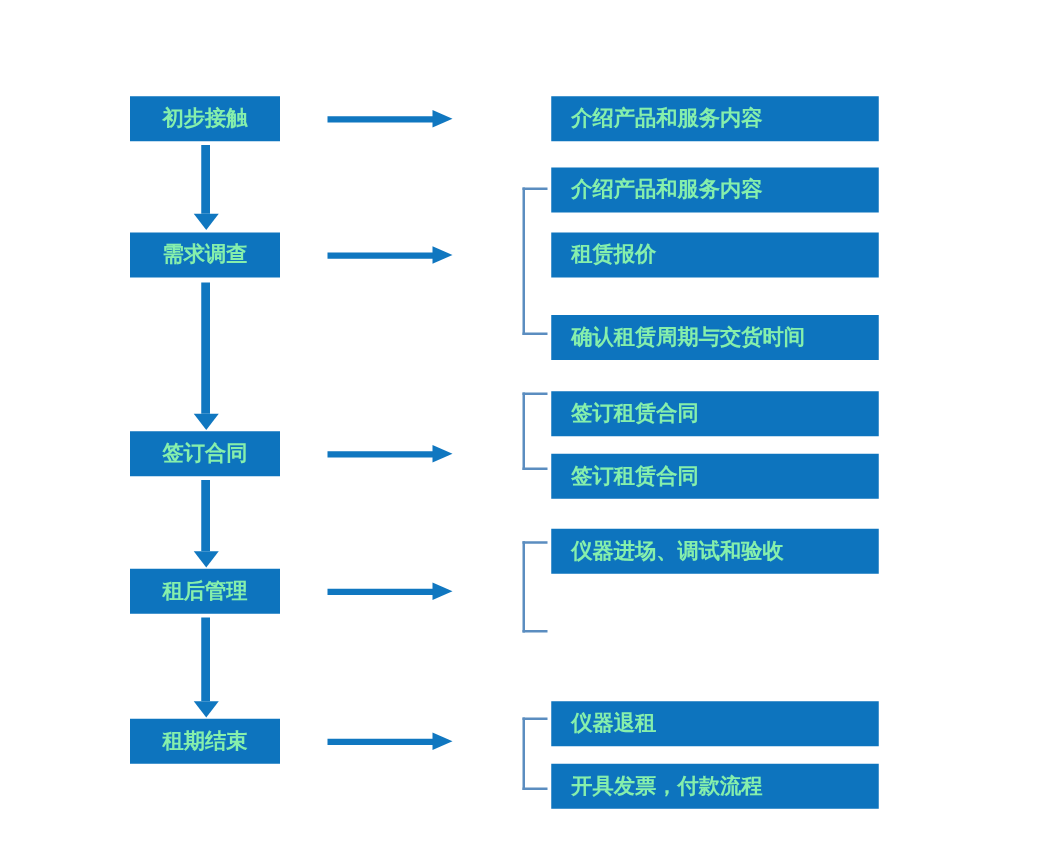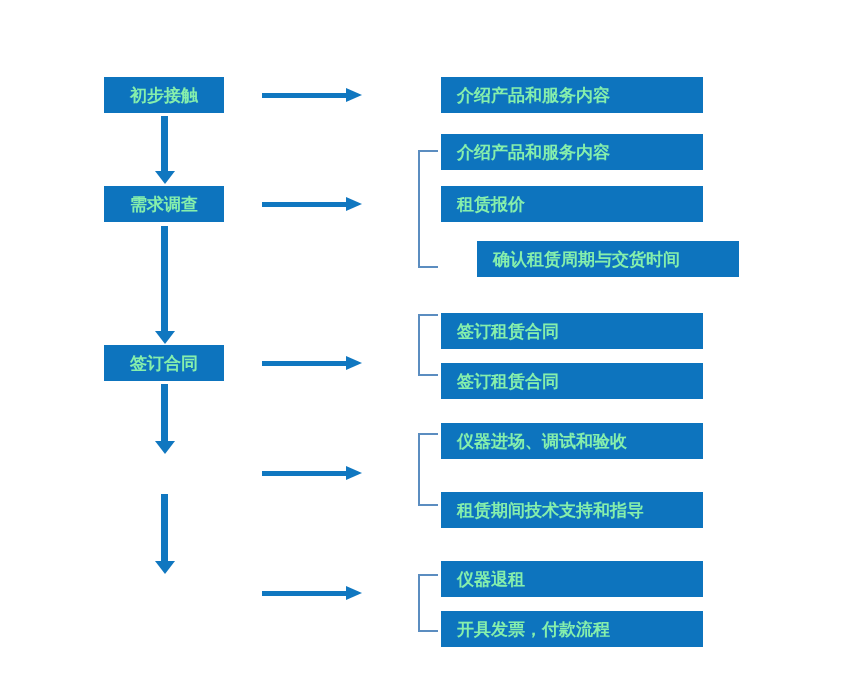--- a/index.html
+++ b/index.html
@@ -135,21 +135,23 @@
 
 <div id="canvas">
 
 
   <div class="node stage" style="top:77px;">初步接触</div>
 
   <div class="node stage" style="top:345px;">签订合同</div>
 
   <div class="node stage" style="top:186px;">需求调查</div>
 
-
+  <div class="node stage" style="top:455px;">租后管理</div>
+
+  <div class="node stage" style="top:575px;">租期结束</div>
 
   <div class="v-arrow" style="top:116px; height:68px;">
     <div class="shaft" style="height:55px;"></div>
     <div class="head" style="top:55px;"></div>
   </div>
 
   <div class="v-arrow" style="top:226px; height:118px;">
     <div class="shaft" style="height:105px;"></div>
     <div class="head" style="top:105px;"></div>
   </div>
@@ -196,27 +198,26 @@
   <div class="bracket" style="top:433px; height:73px;"></div>
 
   <div class="bracket" style="top:574px; height:58px;"></div>
 
   <div class="node detail" style="top:77px;">介绍产品和服务内容</div>
 
   <div class="node detail" style="top:134px;">介绍产品和服务内容</div>
 
   <div class="node detail" style="top:186px;">租赁报价</div>
 
-  <div class="node detail" style="top:241px;margin-left:36px;">确认租赁周期与交货时间</div>
+  <div class="node detail" style="top:252px;">确认租赁周期与交货时间</div>
 
   <div class="node detail" style="top:313px;">签订租赁合同</div>
 
   <div class="node detail" style="top:363px;">签订租赁合同</div>
 
   <div class="node detail" style="top:423px;text-align:center;">仪器进场、调试和验收</div>
 
-  <div class="node detail" style="top:492px;">租赁期间技术支持和指导</div>
 
   <div class="node detail" style="top:561px;">仪器退租</div>
 
   <div class="node detail" style="top:611px;">开具发票，付款流程</div>
 
 </div>
 
 </body></html>

